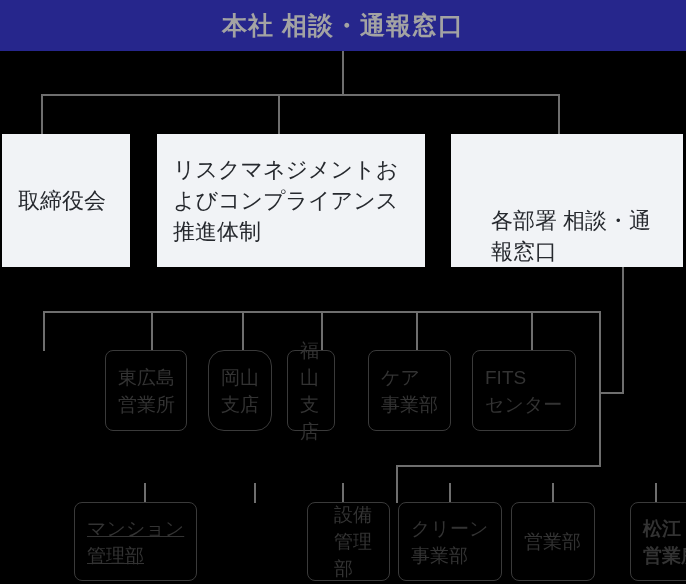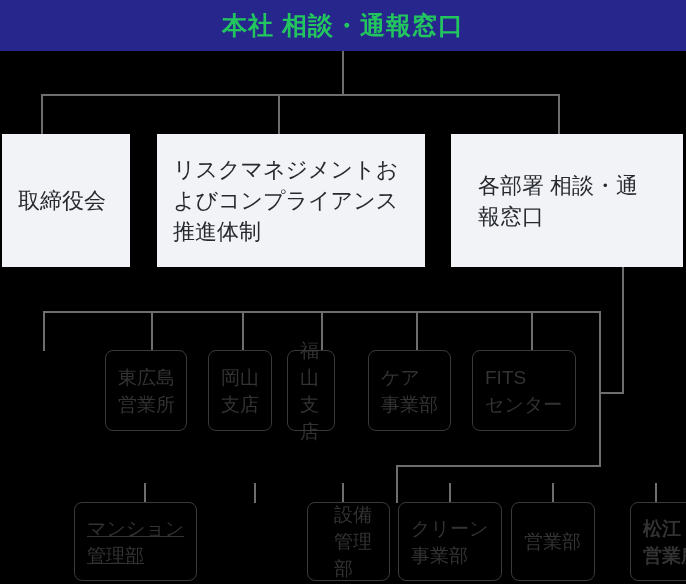--- a/index.html
+++ b/index.html
@@ -3,21 +3,21 @@
 <meta charset="utf-8">
 <style>
   html,body{margin:0;padding:0;background:#000;}
   .stage{
     position:relative;width:686px;height:584px;background:#000000;
     font-family:"Liberation Sans",sans-serif;overflow:hidden;
   }
   .banner{
     position:absolute;left:0;top:0;width:686px;height:51px;background:#26268c;
     display:flex;align-items:center;justify-content:center;
-    color:#22c55e;font-size:25px;font-weight:700;letter-spacing:1px;
+    color:#a3a3a3;font-size:25px;font-weight:700;letter-spacing:1px;
   }
   .line{position:absolute;background:#6e6e6e;}
   .box-light{
     position:absolute;background:#f1f3f6;color:#26292e;
     display:flex;align-items:center;box-sizing:border-box;
     font-size:22px;line-height:31px;font-weight:500;white-space:pre-line;
   }
   .box-dark{
     position:absolute;background:#000000;border:1px solid #3a3a3a;border-radius:8px;
     color:#333333;display:flex;align-items:center;box-sizing:border-box;
@@ -41,21 +41,21 @@
   <div class="line" style="left:558px;top:94px;width:2px;height:40px;"></div>
 
   <div class="box-light" style="left:2px;top:134px;width:128px;height:133px;padding-left:16px;">
     <span>取締役会</span>
   </div>
   <div class="box-light" style="left:157px;top:134px;width:268px;height:133px;padding-left:16px;">
     <span>リスクマネジメントお
 よびコンプライアンス
 推進体制</span>
   </div>
-  <div class="box-light" style="left:451px;top:134px;width:232px;height:133px;padding-left:27px;">
+  <div class="box-light" style="left:451px;top:134px;width:232px;height:133px;padding-left:40px;align-items:flex-end;">
     <span>各部署 相談・通
 報窓口</span>
   </div>
 
   <div class="line" style="left:43px;top:311px;width:558px;height:2px;"></div>
   <div class="line" style="left:43px;top:311px;width:2px;height:40px;"></div>
   <div class="line" style="left:151px;top:311px;width:2px;height:40px;"></div>
   <div class="line" style="left:242px;top:311px;width:2px;height:40px;"></div>
   <div class="line" style="left:321px;top:311px;width:2px;height:40px;"></div>
   <div class="line" style="left:416px;top:311px;width:2px;height:40px;"></div>
@@ -64,21 +64,21 @@
   <div class="line" style="left:622px;top:267px;width:2px;height:127px;"></div>
   <div class="line" style="left:599px;top:392px;width:25px;height:2px;"></div>
   <div class="line" style="left:599px;top:311px;width:2px;height:156px;"></div>
   <div class="line" style="left:396px;top:465px;width:205px;height:2px;"></div>
   <div class="line" style="left:396px;top:465px;width:2px;height:38px;"></div>
 
   <div class="box-dark" style="left:105px;top:350px;width:82px;height:81px;">
     <span>東広島
 営業所</span>
   </div>
-  <div class="box-dark" style="left:208px;top:350px;width:64px;height:81px;">
+  <div class="box-dark" style="left:208px;top:350px;width:64px;height:81px;border-radius:16px;">
     <span>岡山
 支店</span>
   </div>
   <div class="box-dark" style="left:287px;top:350px;width:48px;height:81px;">
     <span>福山
 支店</span>
   </div>
   <div class="box-dark" style="left:368px;top:350px;width:83px;height:81px;">
     <span>ケア
 事業部</span>

